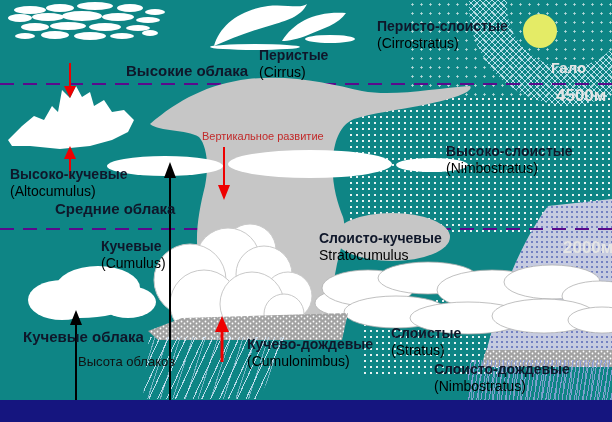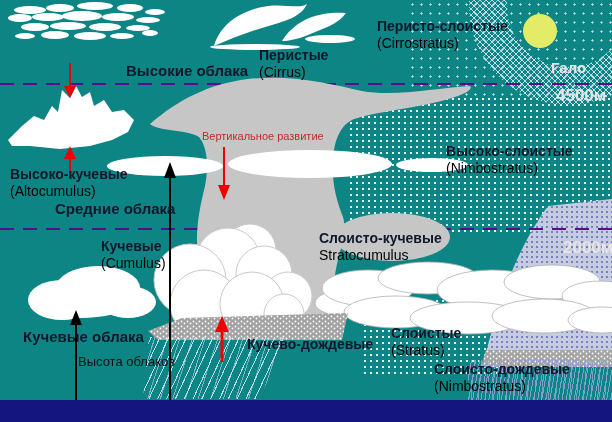--- a/index.html
+++ b/index.html
@@ -244,20 +244,21 @@
   </div>
 
   <div class="altm" style="left:563px;top:238px">2000м</div>
 
   <div class="lvl" style="left:23px;top:328px">Кучевые облака</div>
 
   <div class="hgt" style="left:78px;top:354px">Высота облаков</div>
 
   <div class="lbl" style="left:247px;top:336px">
     <div class="ru">Кучево-дождевые</div>
+    <div class="lat">(Cumulonimbus)</div>
   </div>
 
   <div class="lbl" style="left:391px;top:325px">
     <div class="ru">Слоистые</div>
     <div class="lat">(Stratus)</div>
   </div>
 
   <div class="lbl" style="left:434px;top:361px">
     <div class="ru">Слоисто-дождевые</div>
     <div class="lat">(Nimbostratus)</div>

